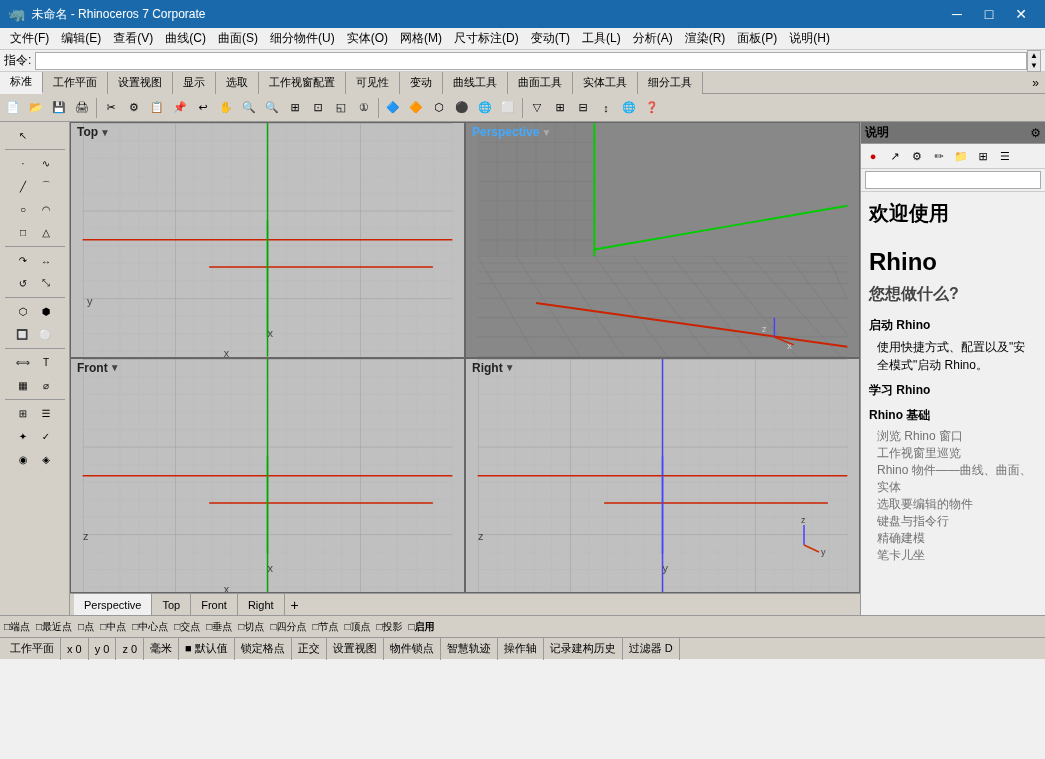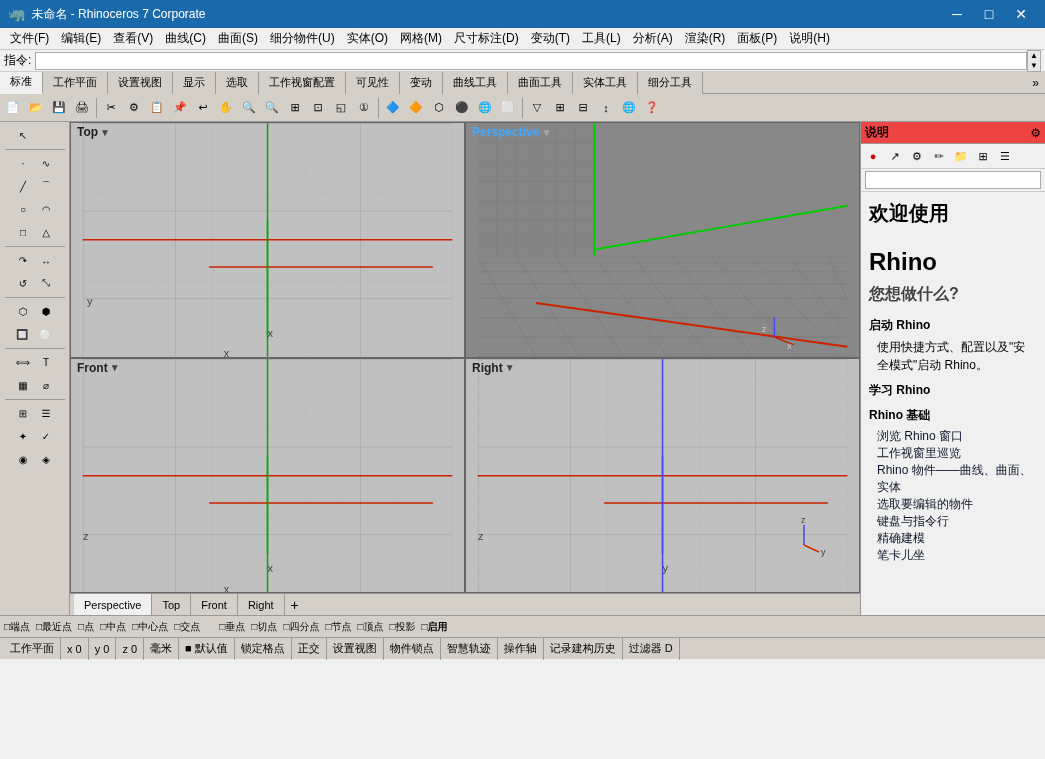--- a/index.html
+++ b/index.html
@@ -116,21 +116,21 @@
     .vp-tab.active { background: #f0f0f0; }
     .vp-tab-add { padding: 2px 6px; font-size: 14px; cursor: pointer; }
 
     
     #right-panel {
       width: 185px; background: #f0f0f0; border-left: 1px solid #999;
       display: flex; flex-direction: column; overflow: hidden; flex-shrink: 0;
     }
     #right-panel-header {
       display: flex; align-items: center; justify-content: space-between;
-      background: #ef4444; padding: 2px 4px; border-bottom: 1px solid #999;
+      background: #737373; padding: 2px 4px; border-bottom: 1px solid #999;
     }
     #right-panel-header .panel-title { font-size: 12px; font-weight: bold; }
     #rp-toolbar { display: flex; gap: 2px; padding: 2px; border-bottom: 1px solid #ccc; flex-wrap: wrap; }
     .rp-btn {
       width: 20px; height: 20px; display: flex; align-items: center; justify-content: center;
       cursor: pointer; border: 1px solid transparent; font-size: 11px;
     }
     #rp-search {
       padding: 2px 4px; border-bottom: 1px solid #ccc;
     }
@@ -138,21 +138,21 @@
       width: 100%; height: 18px; border: 1px solid #aaa; font-size: 11px; padding: 0 2px;
     }
     #rp-auto-update {
       padding: 3px 6px; display: flex; align-items: center; gap: 4px;
       border-bottom: 1px solid #ccc; font-size: 11px;
     }
     #rp-content { padding: 8px 8px; overflow-y: auto; flex: 1; }
     #rp-content h2 { font-size: 20px; font-weight: bold; margin-bottom: 4px; }
     #rp-content h3 { font-size: 16px; color: #666; margin-bottom: 12px; }
     #rp-content p { font-size: 12px; line-height: 1.5; margin-bottom: 6px; }
-    #rp-content .link { color: #0f172a; cursor: pointer; font-size: 12px; }
+    #rp-content .link { color: #737373; cursor: pointer; font-size: 12px; }
     #rp-content .section-title { font-size: 12px; font-weight: bold; margin: 8px 0 4px; }
     #rp-content .indent { padding-left: 8px; }
     .status-checkbox { display: flex; align-items: center; gap: 2px; font-size: 10px; }
 
     
     #coord-bar {
       height: 22px; background: #d4d0c8; border-top: 1px solid #999;
       display: flex; align-items: center; padding: 0 4px; gap: 0; font-size: 11px;
     }
     .coord-item {
@@ -546,21 +546,21 @@
   </div>
 
 </div>
 
 <div id="snap-bar" style="height:22px;background:#d4d0c8;border-top:1px solid #999;display:flex;align-items:center;padding:0 4px;gap:2px;font-size:10px;overflow:hidden;">
 <span class="status-checkbox" style="display: flex; align-items: center; gap: 1px; margin-right: 4px; cursor: pointer;">□端点</span>
     <span class="status-checkbox" style="display: flex; align-items: center; gap: 1px; margin-right: 4px; cursor: pointer;">□最近点</span>
     <span class="status-checkbox" style="display: flex; align-items: center; gap: 1px; margin-right: 4px; cursor: pointer;">□点</span>
     <span class="status-checkbox" style="display: flex; align-items: center; gap: 1px; margin-right: 4px; cursor: pointer;">□中点</span>
     <span class="status-checkbox" style="display: flex; align-items: center; gap: 1px; margin-right: 4px; cursor: pointer;">□中心点</span>
-    <span class="status-checkbox" style="display: flex; align-items: center; gap: 1px; margin-right: 17px; cursor: pointer;">□交点</span>
+    <span class="status-checkbox" style="display: flex; align-items: center; gap: 1px; margin-right: 4px; cursor: pointer;">□交点</span>
     <span class="status-checkbox" style="display: flex; align-items: center; gap: 1px; margin-right: 4px; cursor: pointer;">□垂点</span>
     <span class="status-checkbox" style="display: flex; align-items: center; gap: 1px; margin-right: 4px; cursor: pointer;">□切点</span>
     <span class="status-checkbox" style="display: flex; align-items: center; gap: 1px; margin-right: 4px; cursor: pointer;">□四分点</span>
     <span class="status-checkbox" style="display: flex; align-items: center; gap: 1px; margin-right: 4px; cursor: pointer;">□节点</span>
     <span class="status-checkbox" style="display: flex; align-items: center; gap: 1px; margin-right: 4px; cursor: pointer;">□顶点</span>
     <span class="status-checkbox" style="display: flex; align-items: center; gap: 1px; margin-right: 4px; cursor: pointer;">□投影</span>
     <span class="status-checkbox" style="display: flex; align-items: center; gap: 1px; margin-right: 4px; cursor: pointer; font-weight: bold;">□启用</span>
   </div>
 
 <div id="coord-bar">

